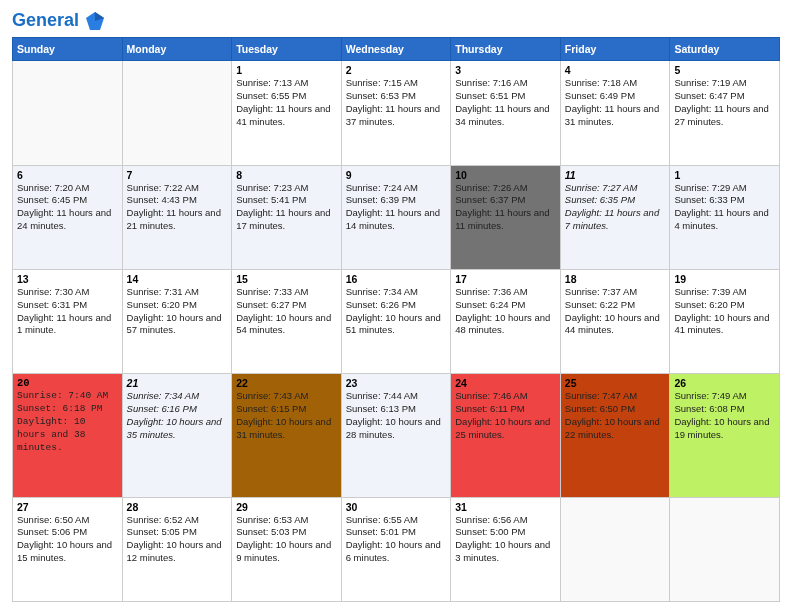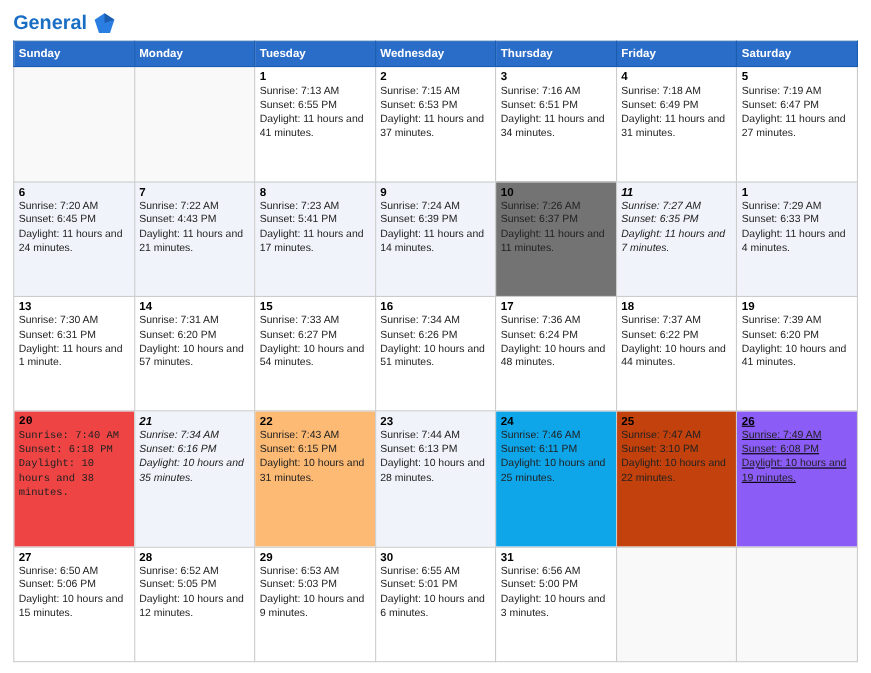--- a/index.html
+++ b/index.html
@@ -253,45 +253,45 @@
             <div class="day-info">Sunrise: 7:40 AM</div>
             <div class="day-info">Sunset: 6:18 PM</div>
             <div class="day-info">Daylight: 10 hours and 38 minutes.</div>
           </td>
           <td style="background: rgb(240, 244, 250); font-style: italic;">
             <span class="day-num">21</span>
             <div class="day-info">Sunrise: 7:34 AM</div>
             <div class="day-info">Sunset: 6:16 PM</div>
             <div class="day-info">Daylight: 10 hours and 35 minutes.</div>
           </td>
-          <td style="background: #fdba74;">
+          <td style="background: #a16207;">
             <span class="day-num">22</span>
             <div class="day-info">Sunrise: 7:43 AM</div>
             <div class="day-info">Sunset: 6:15 PM</div>
             <div class="day-info">Daylight: 10 hours and 31 minutes.</div>
           </td>
           <td style="background: rgb(240, 244, 250);">
             <span class="day-num">23</span>
             <div class="day-info">Sunrise: 7:44 AM</div>
             <div class="day-info">Sunset: 6:13 PM</div>
             <div class="day-info">Daylight: 10 hours and 28 minutes.</div>
           </td>
-          <td style="background: #0ea5e9;">
+          <td style="background: #ef4444;">
             <span class="day-num">24</span>
             <div class="day-info">Sunrise: 7:46 AM</div>
             <div class="day-info">Sunset: 6:11 PM</div>
             <div class="day-info">Daylight: 10 hours and 25 minutes.</div>
           </td>
           <td style="background: #c2410c;">
             <span class="day-num">25</span>
             <div class="day-info">Sunrise: 7:47 AM</div>
-            <div class="day-info">Sunset: 3:10 PM</div>
+            <div class="day-info">Sunset: 6:50 PM</div>
             <div class="day-info">Daylight: 10 hours and 22 minutes.</div>
           </td>
-          <td style="background: #8b5cf6; text-decoration: underline;">
+          <td style="background: #bef264;">
             <span class="day-num">26</span>
             <div class="day-info">Sunrise: 7:49 AM</div>
             <div class="day-info">Sunset: 6:08 PM</div>
             <div class="day-info">Daylight: 10 hours and 19 minutes.</div>
           </td>
         </tr>
         <tr>
           <td>
             <span class="day-num">27</span>
             <div class="day-info">Sunrise: 6:50 AM</div>

